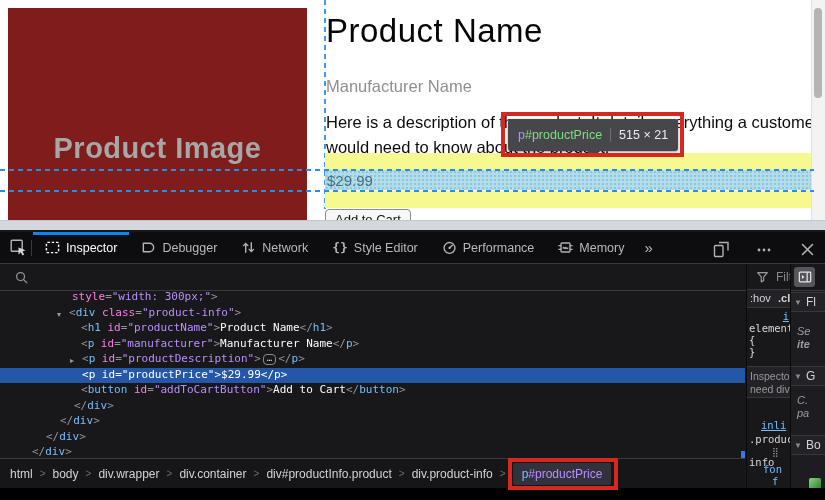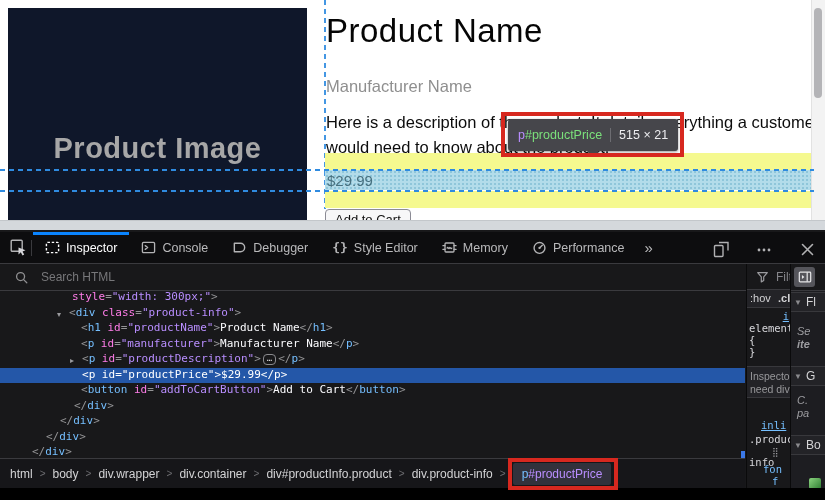--- a/index.html
+++ b/index.html
@@ -1,21 +1,21 @@
 <!DOCTYPE html>
 <html><head>
 <meta charset="utf-8">
 <style>
   html,body{margin:0;padding:0;background:#444;}
   .stage{position:relative;width:825px;height:500px;background:#000;overflow:hidden;
          font-family:"Liberation Sans",sans-serif;-webkit-font-smoothing:antialiased;}
 
   
   .pagearea{position:absolute;left:0;top:0;width:825px;height:230px;background:#fff;overflow:hidden;}
-  .product-image{position:absolute;left:8px;top:8px;width:299px;height:240px;background:#0f172a;
+  .product-image{position:absolute;left:8px;top:8px;width:299px;height:240px;background:#7f1d1d;
                  display:flex;align-items:center;justify-content:center;}
   .product-image span{font-size:29px;font-weight:bold;color:#a7a7a7;letter-spacing:.5px;margin-top:40px;}
   .vguide{position:absolute;left:324px;top:0;width:2px;height:209px;
           background:repeating-linear-gradient(180deg,#2f8be0 0 5px,transparent 5px 9px);opacity:.9;}
   .hguide{position:absolute;left:0;width:814px;height:2px;
           background:repeating-linear-gradient(90deg,#2f8be0 0 5px,transparent 5px 9px);z-index:4;}
   .product-title{position:absolute;left:326px;top:12px;font-size:33px;color:#050505;letter-spacing:.5px;}
   .manufacturer{position:absolute;left:326px;top:77px;font-size:16.5px;color:#8f8f8f;}
   .description{position:absolute;left:326px;top:110px;width:505px;font-size:16.5px;line-height:25px;color:#0c0c0c;}
   .band{position:absolute;left:325px;width:487px;z-index:2;}
@@ -168,60 +168,62 @@
             <span class="ticon" style="color: rgb(253, 253, 254);">
               <svg class="i" width="15" height="15" viewBox="0 0 16 16">
                 <rect x="1.5" y="2.5" width="13" height="11" rx="1.2" fill="none" stroke="currentColor" stroke-width="1.5" stroke-dasharray="2.6 1.9"></rect>
               </svg>
             </span>
             <span>Inspector</span>
           </div>
           <div class="tab">
             <span class="ticon" style="color: rgb(179, 179, 181);">
               <svg class="i" width="15" height="15" viewBox="0 0 16 16">
-                <rect x="1.5" y="2.5" width="13" height="11" rx="1.2" fill="none" stroke="currentColor" stroke-width="1.4"></rect>
-                <path d="M4.5 6l2.6 2-2.6 2" fill="none" stroke="currentColor" stroke-width="1.4" stroke-linecap="round" stroke-linejoin="round"></path>
-              </svg>
-            </span>
-            <span>Console</span>
-          </div>
-          <div class="tab">
-            <span class="ticon" style="color: rgb(179, 179, 181);">
-              <svg class="i" width="15" height="15" viewBox="0 0 16 16">
                 <path d="M2.5 3.5h6.5a4.5 4.5 0 0 1 0 9H2.5z" fill="none" stroke="currentColor" stroke-width="1.5" stroke-linejoin="round"></path>
               </svg>
             </span>
             <span>Debugger</span>
           </div>
           <div class="tab">
             <span class="ticon" style="color: rgb(179, 179, 181);">
+              <svg class="i" width="15" height="15" viewBox="0 0 16 16">
+                <g fill="none" stroke="currentColor" stroke-width="1.5" stroke-linecap="round" stroke-linejoin="round">
+                  <path d="M5 13V3.6M5 3.6L2.7 6M5 3.6L7.3 6"></path>
+                  <path d="M11 3v9.4m0 0L8.7 10m2.3 2.4L13.3 10"></path>
+                </g>
+              </svg>
+            </span>
+            <span>Network</span>
+          </div>
+          <div class="tab">
+            <span class="ticon" style="color: rgb(179, 179, 181);">
               <span style="font-family:'DejaVu Sans Mono',monospace;font-size:13px;font-weight:bold;color:currentColor;">{}</span>
             </span>
             <span>Style Editor</span>
+          </div>
+          <div class="tab">
+            <span class="ticon" style="color: rgb(179, 179, 181);">
+              <svg class="i" width="15" height="15" viewBox="0 0 16 16">
+                <circle cx="8" cy="8.5" r="5.8" fill="none" stroke="currentColor" stroke-width="1.5"></circle>
+                <path d="M8 8.5l3-3" stroke="currentColor" stroke-width="1.5" stroke-linecap="round"></path>
+                <circle cx="8" cy="8.5" r="1.2" fill="currentColor"></circle>
+              </svg>
+            </span>
+            <span>Performance</span>
           </div>
           <div class="tab">
             <span class="ticon" style="color: rgb(179, 179, 181);">
               <svg class="i" width="15" height="15" viewBox="0 0 16 16">
                 <g fill="none" stroke="currentColor" stroke-width="1.4">
                   <rect x="3.2" y="3.2" width="9.6" height="9.6" rx="1"></rect>
                   <path d="M1 6h2.2M1 10h2.2M12.8 6H15M12.8 10H15M5.5 8.6c.9-2.3 1.7 2.1 2.5 0s1.6 2.1 2.5 0" stroke-linecap="round"></path>
                 </g>
               </svg>
             </span>
             <span>Memory</span>
-          </div>
-          <div class="tab">
-            <span class="ticon" style="color: rgb(179, 179, 181);">
-              <svg class="i" width="15" height="15" viewBox="0 0 16 16">
-                <circle cx="8" cy="8.5" r="5.8" fill="none" stroke="currentColor" stroke-width="1.5"></circle>
-                <path d="M8 8.5l3-3" stroke="currentColor" stroke-width="1.5" stroke-linecap="round"></path>
-                <circle cx="8" cy="8.5" r="1.2" fill="currentColor"></circle>
-              </svg>
-            </span>
-            <span>Performance</span>
           </div>
         </div>
       <div class="morechev">»</div>
       <div class="tab-right">
         <span class="toolbtn">
             <svg class="i" width="17" height="17" viewBox="0 0 17 17">
               <g fill="none" stroke="currentColor" stroke-width="1.4">
                 <rect x="1.5" y="4.5" width="8.5" height="11" rx="1"></rect>
                 <path d="M6 1.5h9a0 0 0 0 1 0 0v8"></path>
               </g>
@@ -245,21 +247,20 @@
     </div>
 
     <div class="toolbar">
       <div class="searchbox">
         <span class="tb-ico">
             <svg class="i" width="13" height="13" viewBox="0 0 14 14">
               <circle cx="6" cy="6" r="4.3" fill="none" stroke="#909092" stroke-width="1.4"></circle>
               <path d="M9.3 9.3l3.4 3.4" stroke="#909092" stroke-width="1.4" stroke-linecap="round"></path>
             </svg>
           </span>
-        <input placeholder="Search HTML" style="">
       </div>
       <div class="vsep"></div>
       <span class="tb-ico" style="margin:0 6px;">
           <svg class="i" width="14" height="14" viewBox="0 0 14 14">
             <path d="M7 1.5v11M1.5 7h11" stroke="#c9c9cb" stroke-width="1.5" stroke-linecap="round"></path>
           </svg>
         </span>
       <span class="tb-ico" style="margin-right:14px;">
           <svg class="i" width="14" height="14" viewBox="0 0 14 14">
             <path d="M12.6 1.4a2 2 0 0 0-2.8 0L7.7 3.5l-.6-.6-1.3 1.3.6.6L2 9.2V12h2.8l4.4-4.4.6.6 1.3-1.3-.6-.6 2.1-2.1a2 2 0 0 0 0-2.8z" fill="#c9c9cb"></path>

